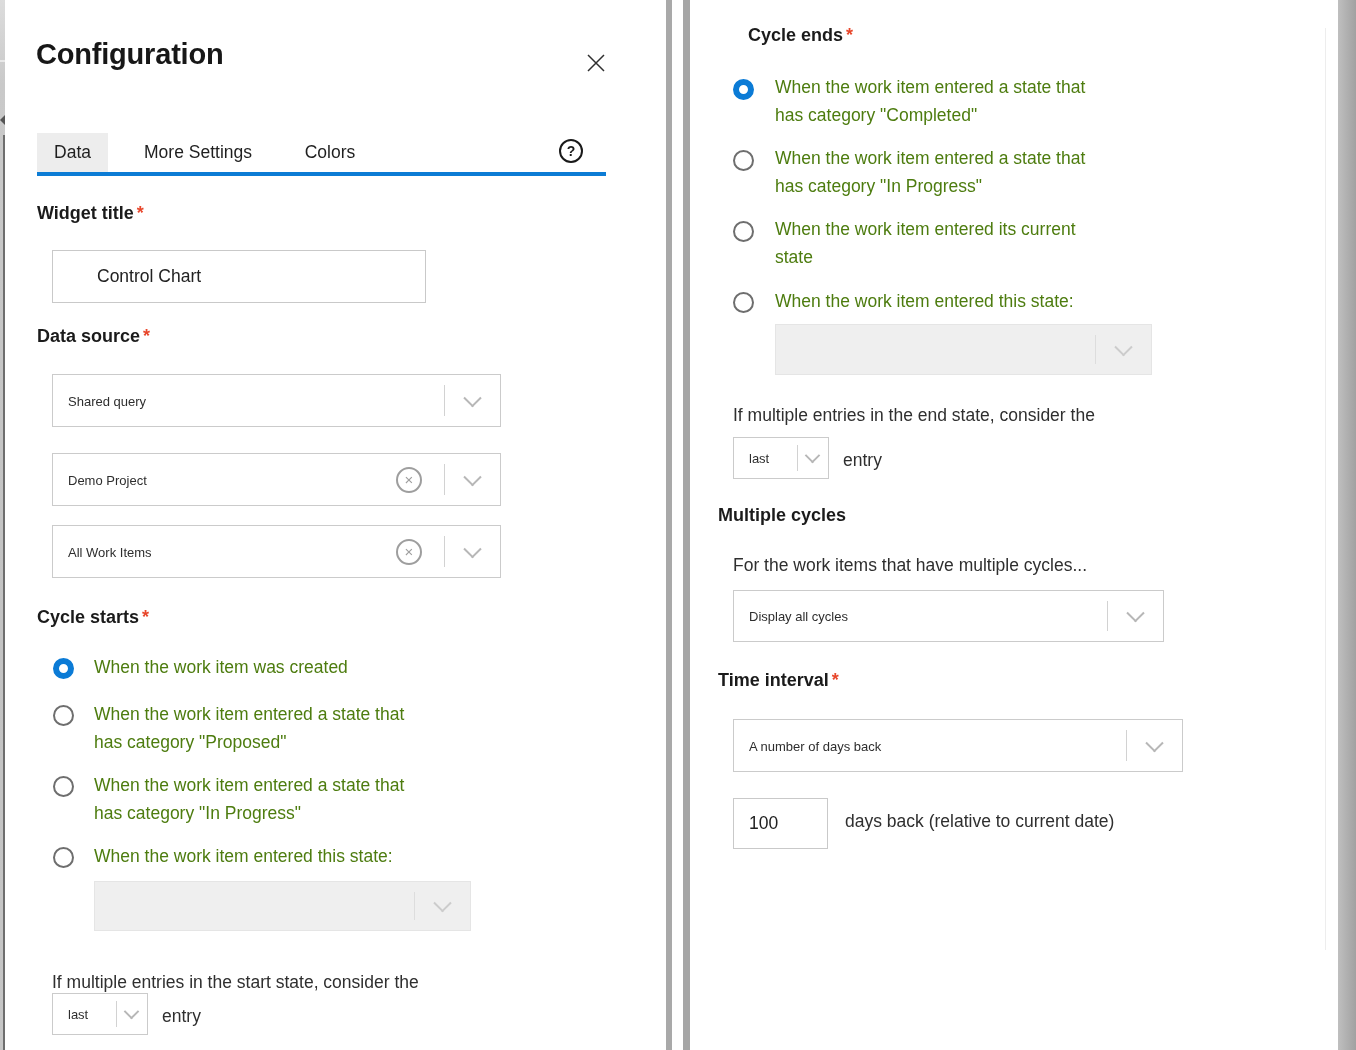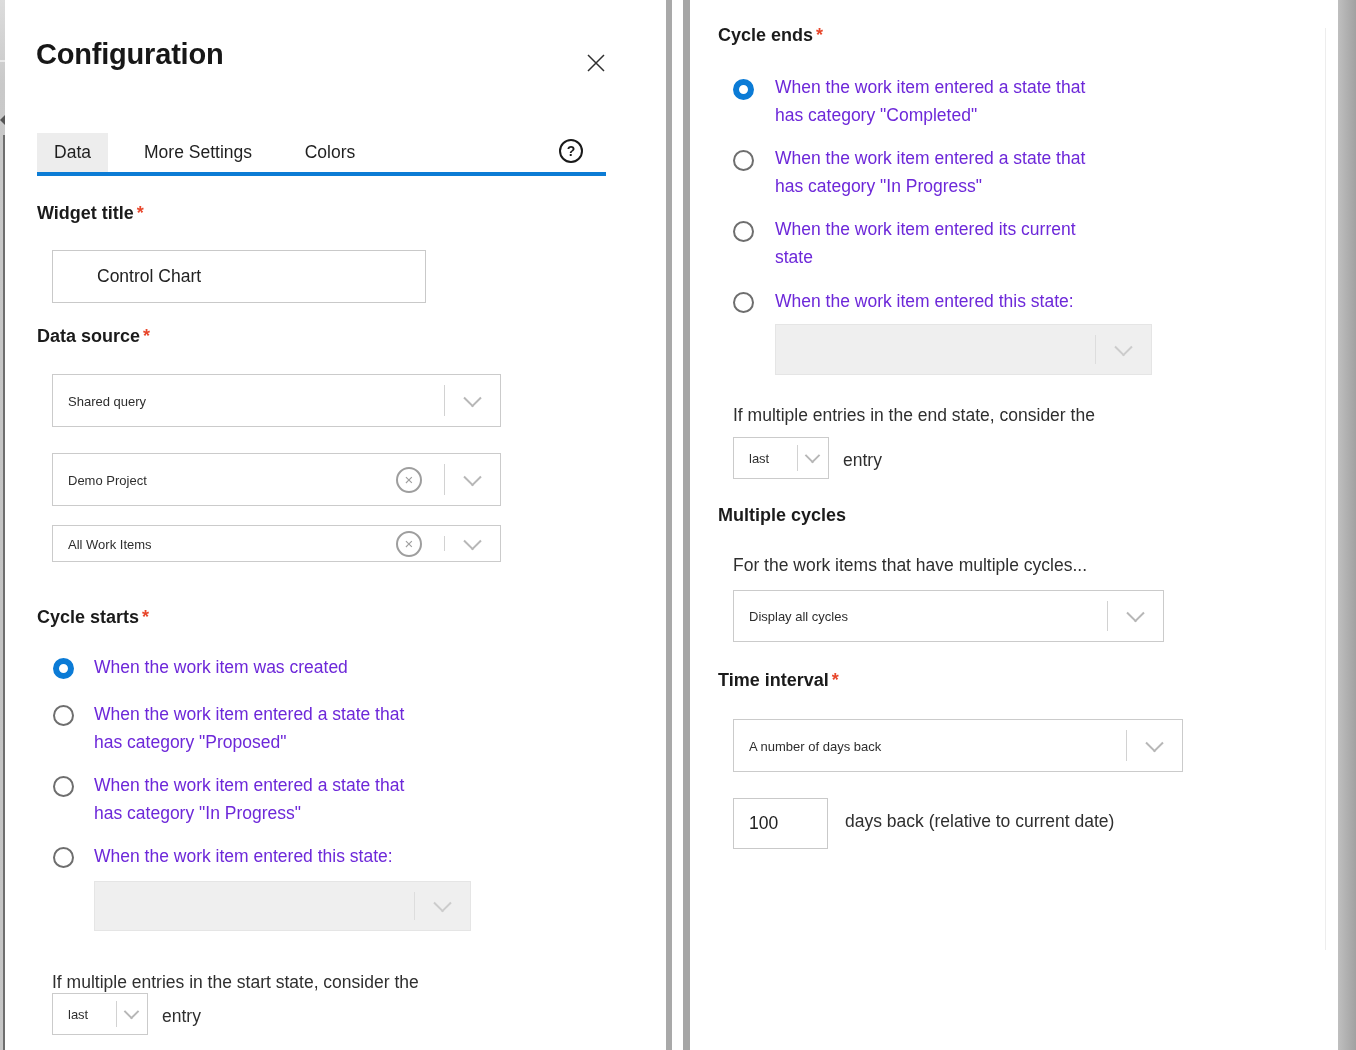--- a/index.html
+++ b/index.html
@@ -23,21 +23,21 @@
   .close-btn{left:581px;top:48px;width:30px;height:30px;display:flex;align-items:center;justify-content:center;cursor:pointer;}
   
   .tab{top:133px;height:39px;display:flex;align-items:center;justify-content:center;font-size:17.5px;color:#1f1f1f;cursor:pointer;}
   .tab--active{background:#ededed;}
   .help-btn{left:559px;top:139px;width:24px;height:24px;border:2px solid #1a1a1a;border-radius:50%;box-sizing:border-box;display:flex;align-items:center;justify-content:center;font-size:14px;font-weight:600;color:#1a1a1a;cursor:pointer;}
   .accent-bar{left:37px;top:172px;width:569px;height:4px;background:#0c7cd5;}
   
   .sec{font-size:18px;font-weight:600;color:#1b1b1b;white-space:nowrap;}
   .req{color:#e8472c;font-weight:600;margin-left:3px;}
   .sent{font-size:17.5px;color:#2f2f2f;white-space:nowrap;}
-  .opt-line{font-size:17.5px;color:#6d28d9;white-space:nowrap;}
+  .opt-line{font-size:17.5px;color:#4d7c0f;white-space:nowrap;}
   
   .inputbox{border:1px solid #c9c9c9;background:#fff;box-sizing:border-box;padding:0 0 0 15px;font-size:17.5px;color:#222;font-family:inherit;outline:none;}
   .combo{border:1px solid #cbcbcb;background:#fff;box-sizing:border-box;cursor:pointer;}
   .combo-text{position:absolute;left:15px;top:50%;transform:translateY(-50%);font-size:13px;color:#2e2e2e;white-space:nowrap;}
   .combo-div{position:absolute;right:55px;top:10px;bottom:10px;width:1px;background:#d2d2d2;}
   .combo-chevron{position:absolute;right:21px;top:50%;width:11px;height:11px;border-right:2px solid #b7b7b7;border-bottom:2px solid #b7b7b7;transform:translateY(-72%) rotate(45deg);}
   .combo--disabled{background:#efefef;border-color:#e5e5e5;cursor:default;}
   .combo--disabled .combo-div{background:#dddddd;}
   .combo--disabled .combo-chevron{border-color:#cccccc;}
   .combo--small .combo-div{right:30px;top:7px;bottom:7px;}
@@ -98,21 +98,21 @@
 
 <div class="abs combo" style="left:52px;top:453px;width:449px;height:53px;">
   <span class="combo-text">Demo Project</span>
   <span class="clear">
       <span>×</span>
     </span>
   <span class="combo-div"></span>
   <span class="combo-chevron"></span>
 </div>
 
-<div class="abs combo" style="left:52px;top:525px;width:449px;height:37px;">
+<div class="abs combo" style="left:52px;top:525px;width:449px;height:53px;">
   <span class="combo-text">All Work Items</span>
   <span class="clear">
       <span>×</span>
     </span>
   <span class="combo-div"></span>
   <span class="combo-chevron"></span>
 </div>
 
 <div class="abs sec" style="left:37px;top:607px;">
   <span>Cycle starts</span><span class="req">*</span>
@@ -139,21 +139,21 @@
 </div>
 
 <div class="abs sent" style="left:52px;top:960px;margin-top:12px;">If multiple entries in the start state, consider the</div>
 <div class="abs combo combo--small" style="left:52px;top:993px;width:96px;height:42px;">
   <span class="combo-text">last</span>
   <span class="combo-div"></span>
   <span class="combo-chevron"></span>
 </div>
 <div class="abs sent" style="left:162px;top:1006px;">entry</div>
 
-<div class="abs sec" style="left:718px;top:25px;text-align:right;">
+<div class="abs sec" style="left:748px;top:25px;text-align:right;">
   <span>Cycle ends</span><span class="req">*</span>
 </div>
 
 <div class="abs radio radio--on" style="left:733px;top:79px;"></div>
 <div class="abs opt-line" style="left:775px;top:77px;">When the work item entered a state that</div>
 <div class="abs opt-line" style="left:775px;top:105px;">has category "Completed"</div>
 
 <div class="abs radio" style="left:733px;top:150px;"></div>
 <div class="abs opt-line" style="left:775px;top:148px;">When the work item entered a state that</div>
 <div class="abs opt-line" style="left:775px;top:176px;">has category "In Progress"</div>

